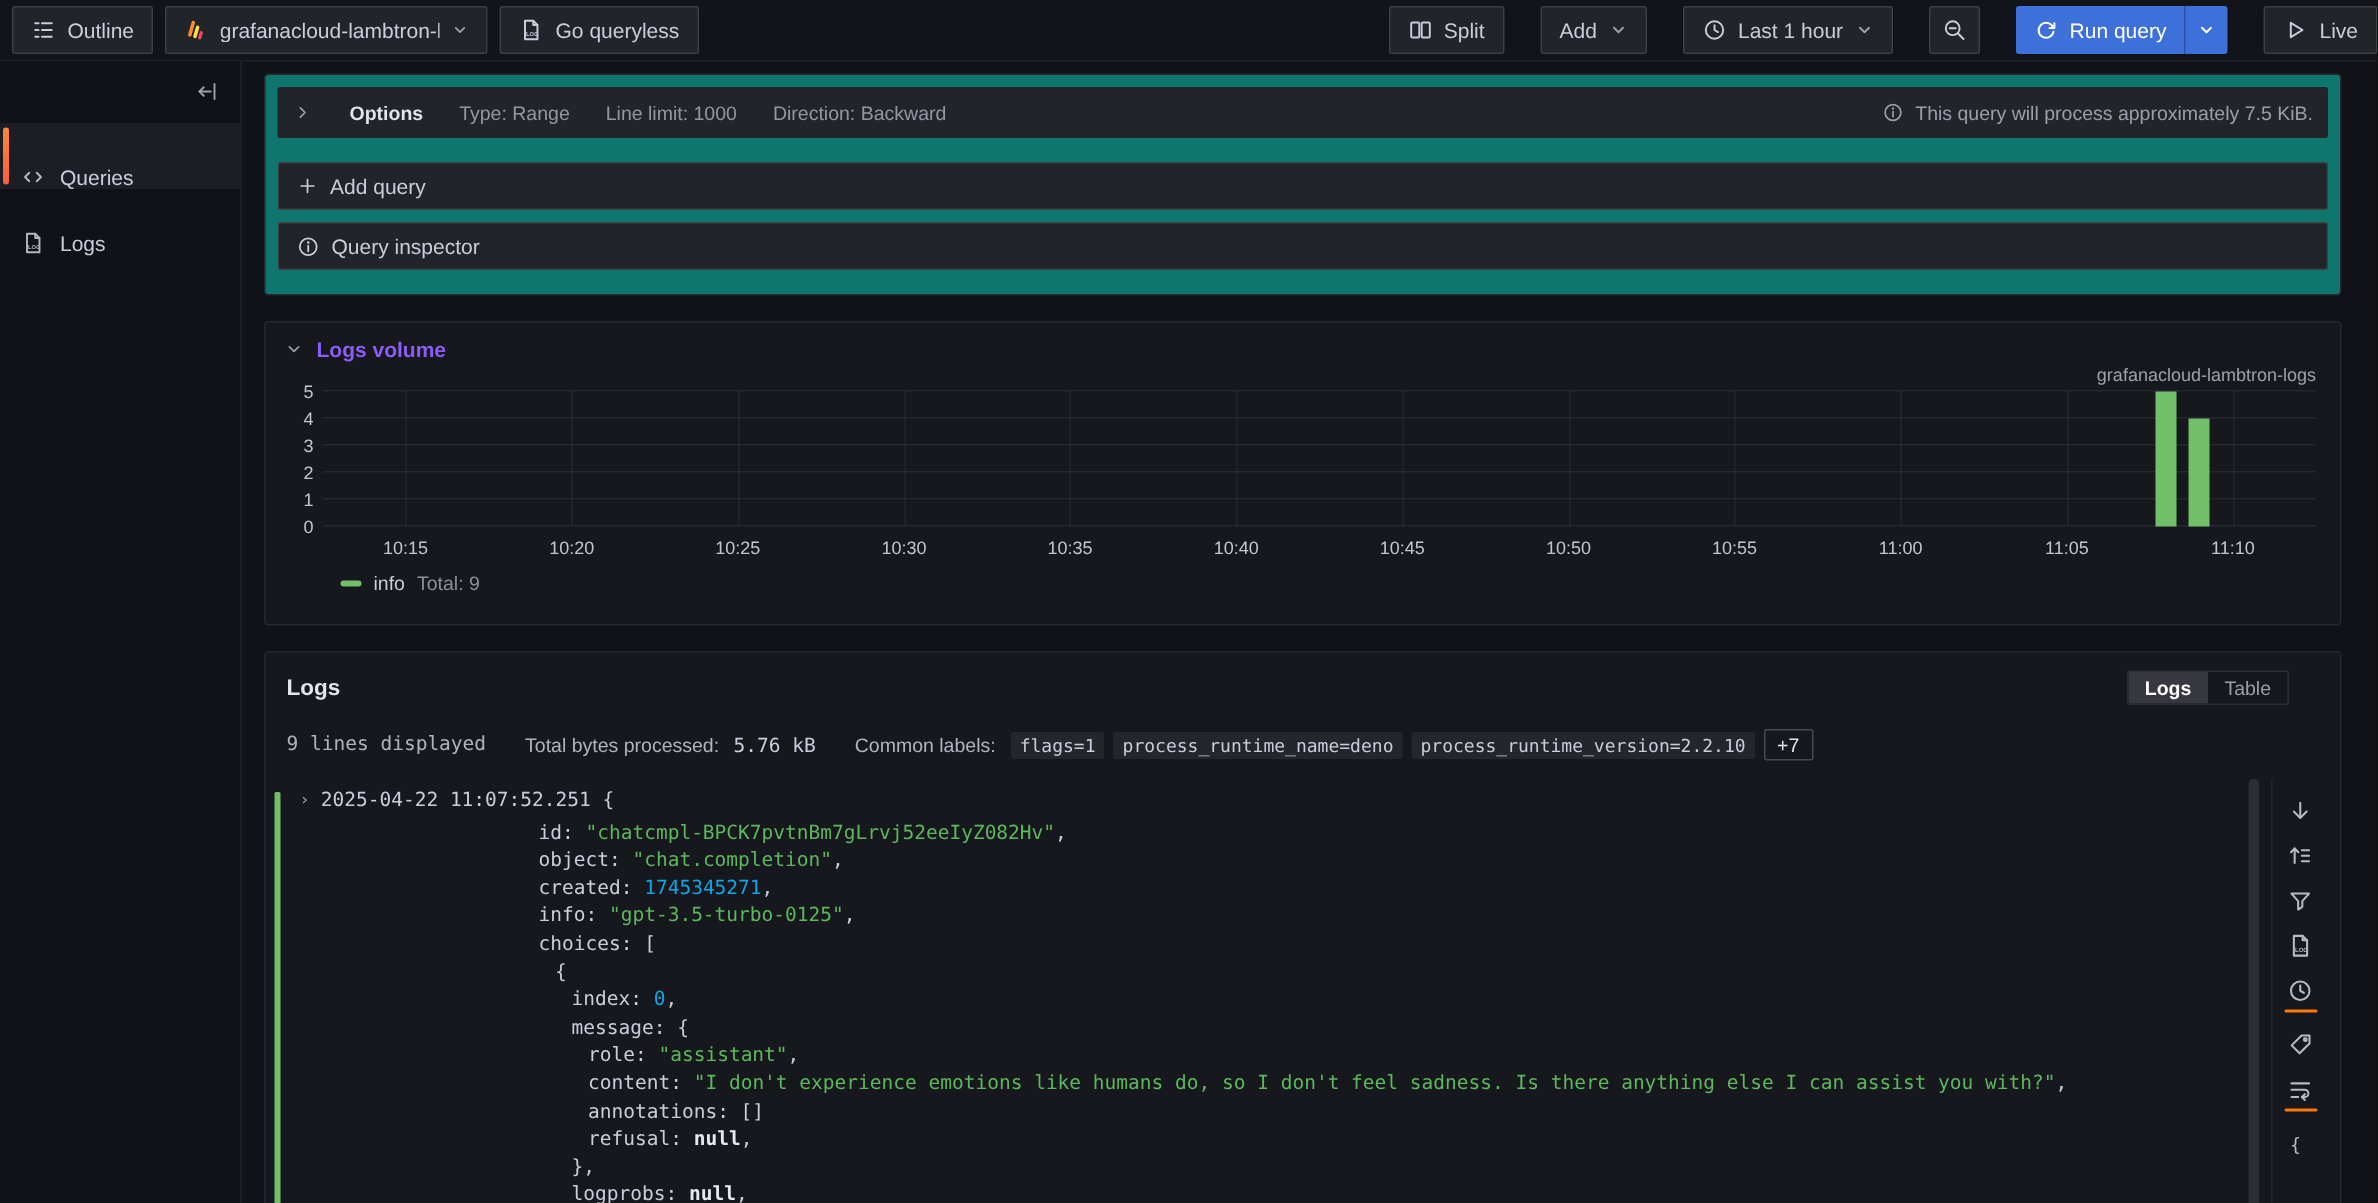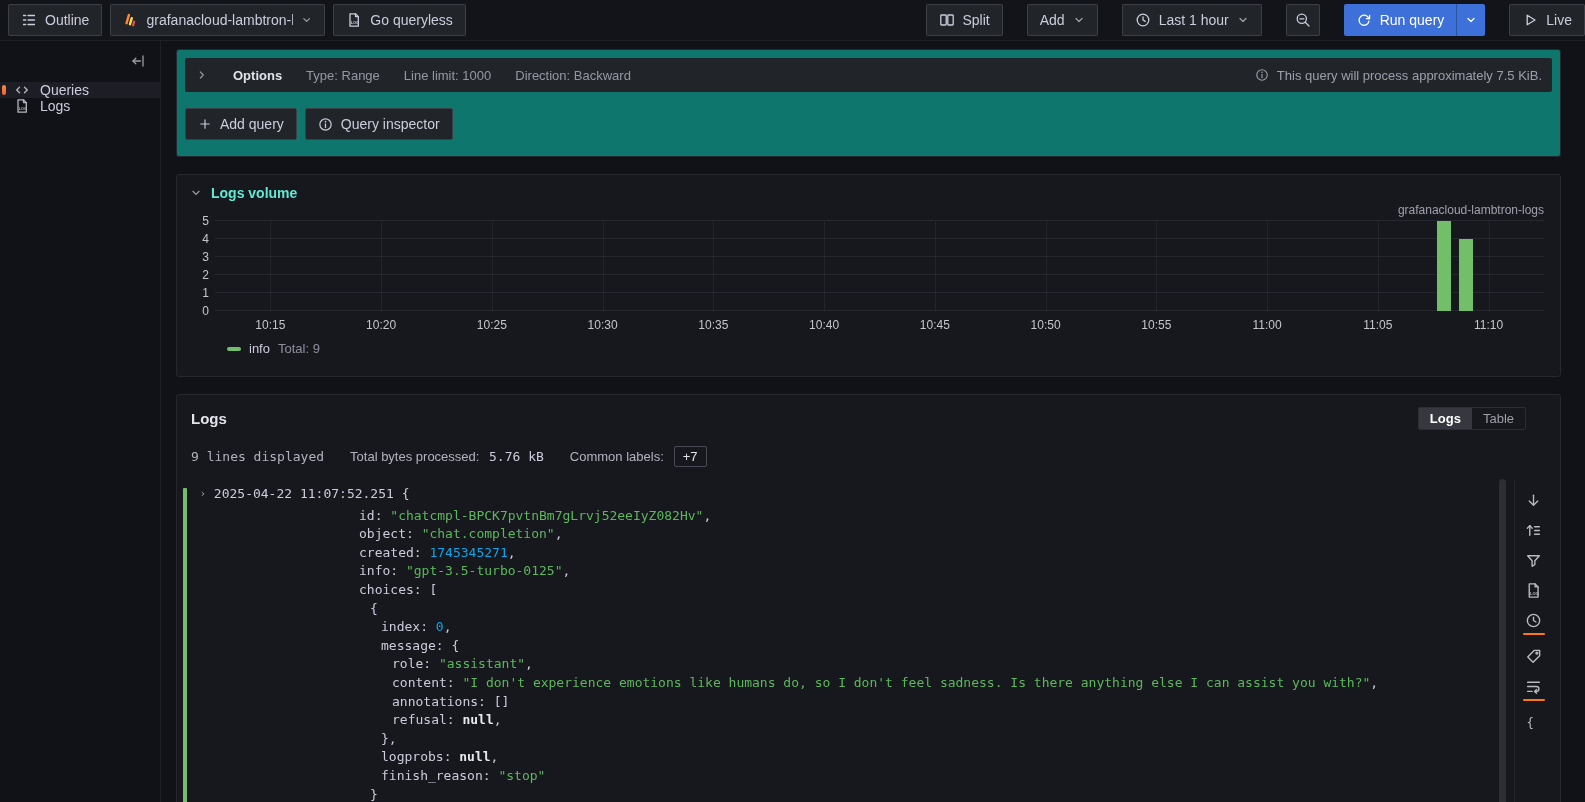--- a/index.html
+++ b/index.html
@@ -24,44 +24,44 @@
     background:#3D71D9; color:#ffffff; font-size:14px; font-weight:500; cursor:pointer; }
   .btn-primary .seg { display:inline-flex; align-items:center; gap:8px; padding:16px 12px; }
   .btn-primary .seg.dd { padding:0 8px; border-left:1px solid rgba(0,0,0,0.25); }
   .icon-only { padding:0 8px; }
 
   
   .app { display:flex; height:761px; }
   .sidebar { width:161px; border-right:1px solid #1d2025; background:#111217; flex:none; }
   .sb-collapse { display:flex; justify-content:flex-end; padding:12px 14px 10px 0; color:#9d9fa8; }
   .sb-collapse button { background:none; border:none; color:#9d9fa8; cursor:pointer; }
-  .sb-item { position:relative; display:flex; align-items:flex-end; gap:10px; height:16px;
+  .sb-item { position:relative; display:flex; align-items:flex-end; gap:10px; height:44px;
     padding-left:14px; font-size:14px; color:#ccccdc; cursor:pointer; }
   .sb-item .accent { display:none; }
   .sb-item.active { background:rgba(204,204,220,0.07); }
   .sb-item.active .accent { display:block; position:absolute; left:2px; top:3px; bottom:3px; width:4px;
     border-radius:2px; background-image:linear-gradient(0deg,#F55F3E,#FF8833); }
   .sb-item .ic { color:#b4b6bd; display:flex; }
 
   .main { flex:1; padding:8px 24px 0 15px; min-width:0; }
 
   
   .query-editor { border:1px solid #26282e; border-radius:3px; background:#0f766e; padding:8px 8px 16px 8px; }
   .options-bar { display:flex; align-items:center; gap:24px; height:34px; padding:0 10px;
     background:#212429; border-radius:2px; font-size:13px; cursor:pointer; }
   .options-bar .chev { color:#9d9fa8; display:flex; }
   .options-title { font-weight:700; color:#e3e3ec; }
   .options-meta { color:rgba(204,204,220,0.68); }
   .options-right { margin-left:auto; display:flex; align-items:center; gap:8px; color:rgba(204,204,220,0.72); }
-  .editor-actions { display:flex; gap:8px; margin-top:16px; padding-left:0; }
+  .editor-actions { display:flex; gap:8px; margin-top:16px; padding-left:0;flex-direction:column; }
 
   
   .panel { border:1px solid #26282e; border-radius:3px; background:#16181d; margin-top:17px; }
   .panel-head { display:flex; align-items:center; gap:8px; padding:10px 16px 0 12px;
-    font-size:14px; font-weight:700; color:#5eead4; }
+    font-size:14px; font-weight:700; color:#8b5cf6; }
   .panel-head .chev { color:#9d9fa8; display:flex; cursor:pointer; }
 
   
   .chart-wrap { padding:2px 16px 8px 16px; }
   .series-title { text-align:right; font-size:12px; color:rgba(204,204,220,0.75); height:16px; margin-bottom:2px; }
   .chart { display:flex; }
   .ylabels { position:relative; width:22px; height:90px; flex:none; }
   .ylabels span { position:absolute; right:6px; transform:translateY(50%); font-size:12px; color:#c5c6cd; }
   .plot { position:relative; flex:1; height:90px; }
   .hgrid { position:absolute; left:0; right:0; height:1px; background:rgba(204,204,220,0.09); }
@@ -359,20 +359,25 @@
         </div>
 
         <div class="meta-row">
           <span class="mono meta-label">9 lines displayed</span>
           <span>
             <span class="meta-label">Total bytes processed:</span>
             <span class="mono" style="margin-left:6px;">5.76 kB</span>
           </span>
           <span class="chips">
             <span class="meta-label" style="margin-right:4px;">Common labels:</span>
+            <span class="chips">
+                <span class="chip">flags=1</span>
+                <span class="chip">process_runtime_name=deno</span>
+                <span class="chip">process_runtime_version=2.2.10</span>
+              </span>
             <button class="chip-more">+7</button>
           </span>
         </div>
 
         <div class="log-area">
           <div class="log-entry">
             <span class="level-bar" style="background: rgb(115, 191, 105);"></span>
             <div class="log-head-line">
               <span class="expand">›</span><span class="mono">2025-04-22 11:07:52.251</span> <span>{</span>
             </div>

